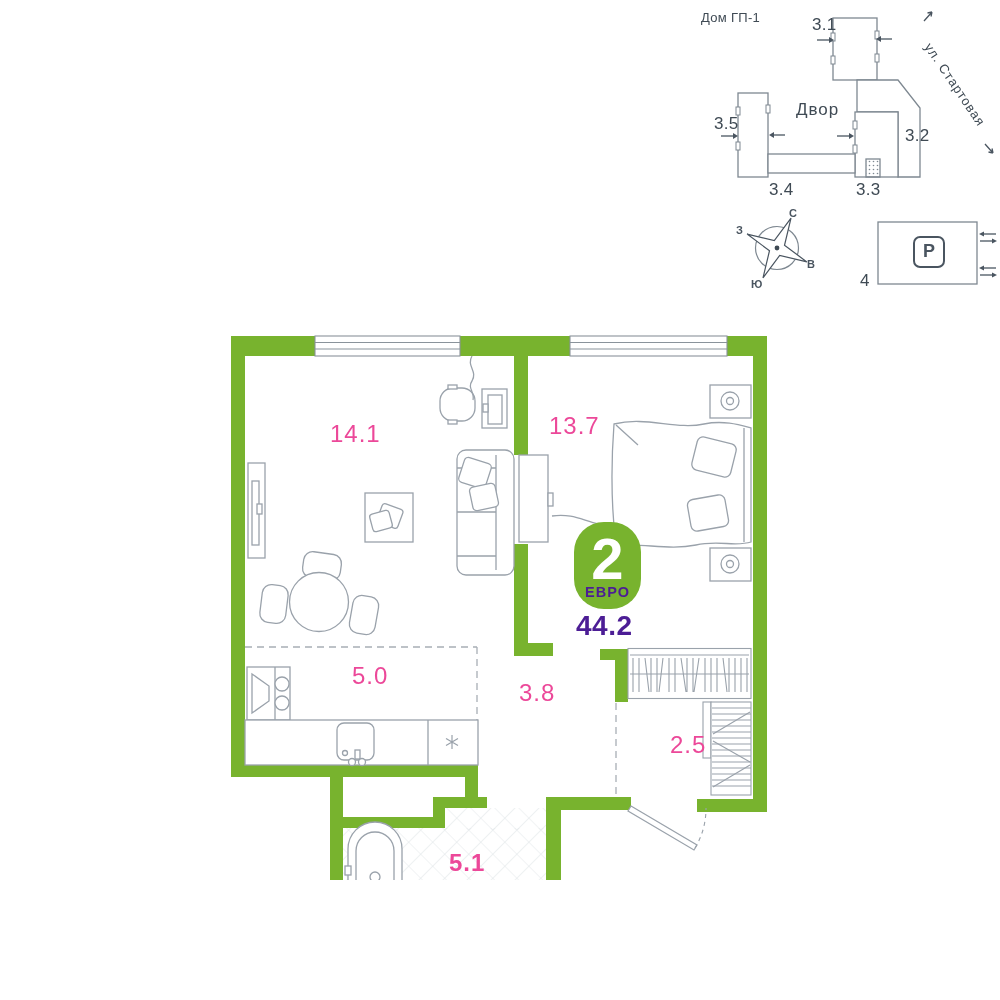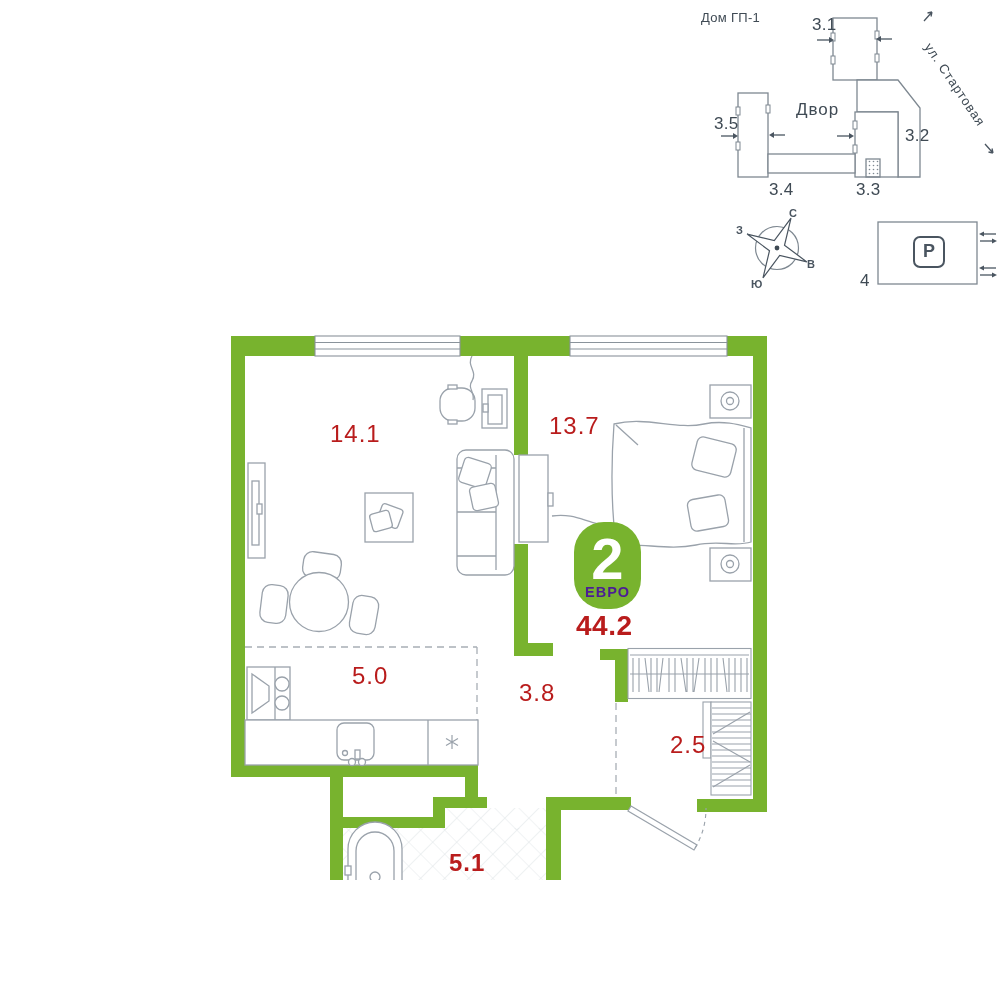--- a/index.html
+++ b/index.html
@@ -1,29 +1,29 @@
 <!DOCTYPE html>
 <html><head>
 <meta charset="utf-8">
 <style>
   html,body{margin:0;padding:0;background:#fff;}
   #stage{position:relative;width:1000px;height:880px;background:#fff;overflow:hidden;
          font-family:"Liberation Sans",sans-serif;}
   #plan-svg{position:absolute;left:0;top:0;}
   .lbl{position:absolute;white-space:nowrap;}
-  .room-lbl{font-size:24px;font-weight:400;color:#b91c1c;letter-spacing:1px;}
+  .room-lbl{font-size:24px;font-weight:400;color:#ec4899;letter-spacing:1px;}
   .site-lbl{font-size:17px;font-weight:500;color:#3f4a54;letter-spacing:.3px;}
   .compass-lbl{font-size:11px;font-weight:600;color:#4a5560;}
   .street-lbl{font-size:13px;font-weight:500;color:#3f4a54;letter-spacing:1px;
               transform:rotate(56deg);transform-origin:left top;}
   .badge{position:absolute;left:574px;top:522px;width:67px;height:87px;border-radius:30px;
          background:#78b32e;display:flex;flex-direction:column;align-items:center;justify-content:center;}
   .badge .num{font-size:58px;line-height:.95;font-weight:700;color:#fff;}
   .badge .type{font-size:14.5px;font-weight:700;color:#4c1d95;letter-spacing:1px;margin-top:-3px;}
-  .total{position:absolute;left:576px;top:610px;font-size:28px;font-weight:700;color:#b91c1c;letter-spacing:.5px;}
+  .total{position:absolute;left:576px;top:610px;font-size:28px;font-weight:700;color:#4c1d95;letter-spacing:.5px;}
   .pbox{position:absolute;left:913px;top:236px;width:28px;height:28px;border:2.5px solid #4a5560;
         border-radius:7px;text-align:center;line-height:27px;font-size:18px;font-weight:700;color:#4a5560;}
 </style>
 </head>
 <body>
 
 <div id="stage">
 
 <svg id="plan-svg" width="1000" height="1000" viewBox="0 0 1000 1000">
   <defs>

